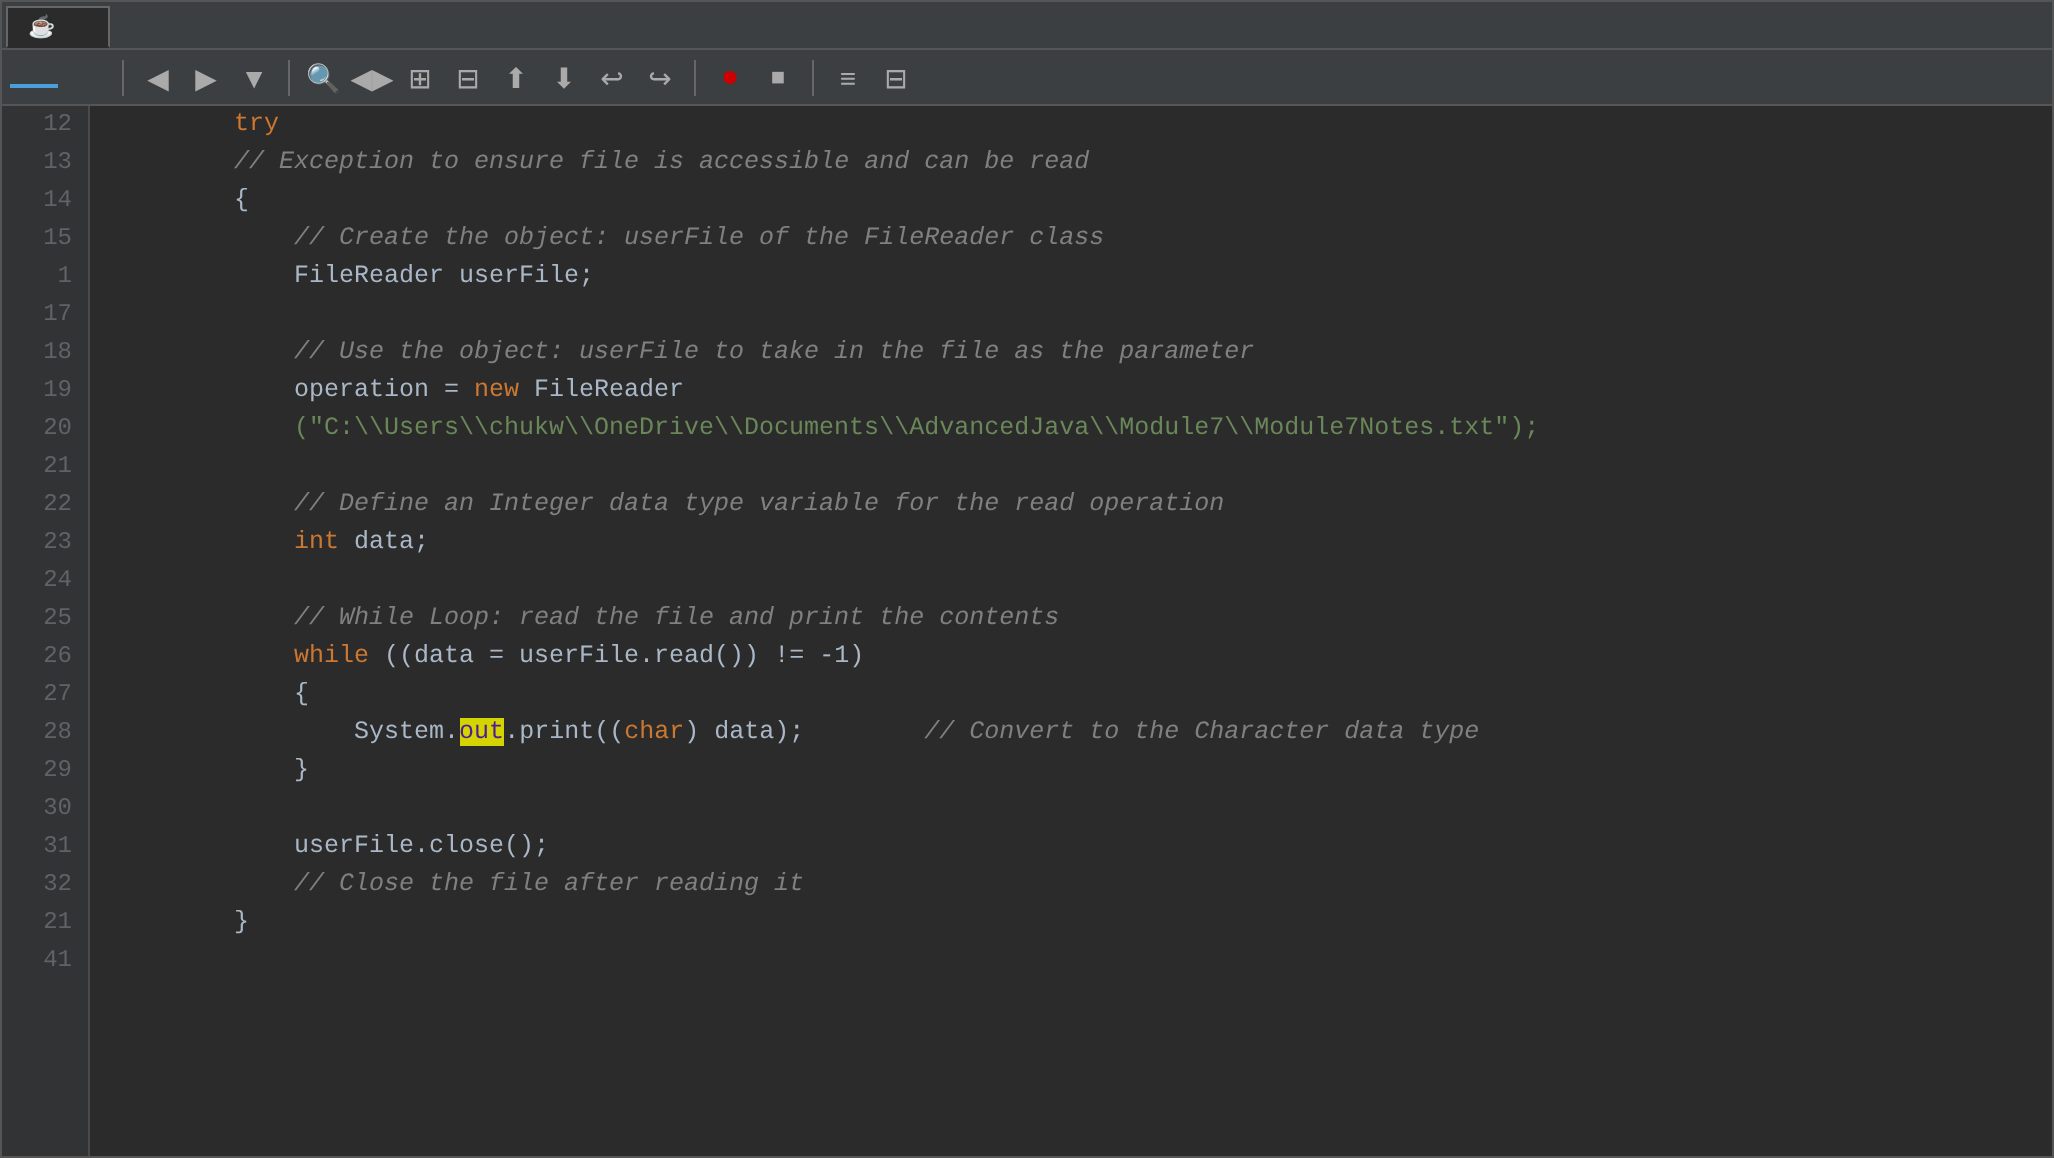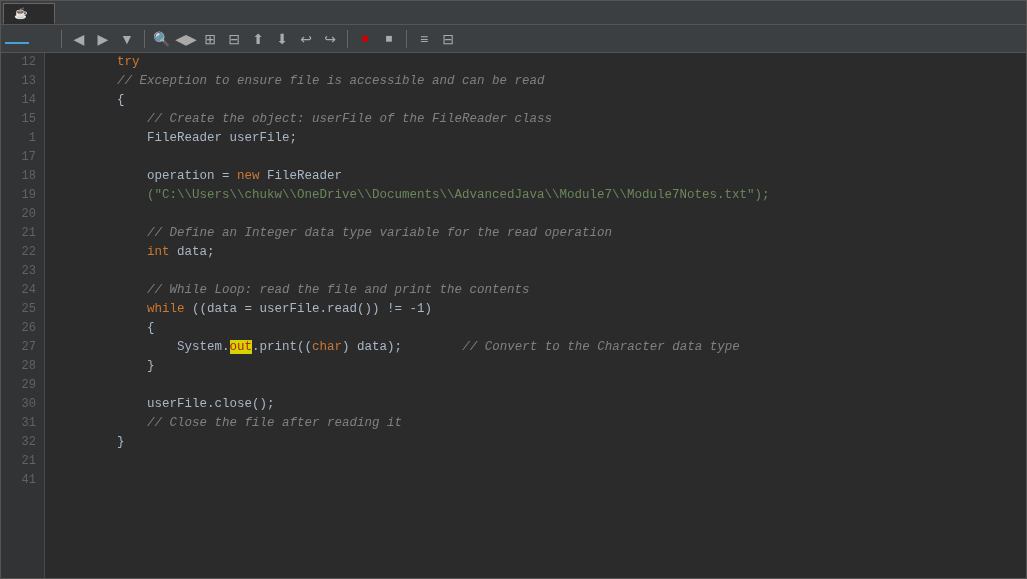--- a/index.html
+++ b/index.html
@@ -30,21 +30,21 @@
     
     .code-area { flex: 1; overflow: auto; padding: 0 0 0 12px; line-height: 19px; }
     .code-line { white-space: pre; line-height: 19px; font-size: 12.5px; color: #a9b7c6; }
 
     
     .kw { color: #cc7832; } 
     .cm { color: #808080; font-style: italic; } 
     .st { color: #6a8759; } 
     .cl { color: #a9b7c6; } 
     .nm { color: #a9b7c6; } 
-    .hl { background: #d4d400; color: #b91c1c; }
+    .hl { background: #d4d400; color: #4c1d95; }
   </style>
 </head>
 <body>
 
 <div class="window">
 
   <div class="tab-bar">
     <div class="tab active">
       <span style="color:#f0a030; font-size:11px;">☕</span>
       <span></span>
@@ -103,20 +103,21 @@
         <div class="line-num">21</div>
         <div class="line-num">41</div>
       </div>
     <div class="code-area" id="code-container">
         <div class="code-line"><span>        </span><span class="kw">try</span></div>
         <div class="code-line"><span>        </span><span class="cm">// Exception to ensure file is accessible and can be read</span></div>
         <div class="code-line"><span>        </span><span class="nm">{</span></div>
         <div class="code-line"><span>            </span><span class="cm">// Create the object: userFile of the FileReader class</span></div>
         <div class="code-line"><span>            </span><span class="cl">FileReader</span><span class="nm"> userFile;</span></div>
         <div class="code-line">&nbsp;</div>
+        <div class="code-line"><span>            </span><span class="cm">// Use the object: userFile to take in the file as the parameter</span></div>
         <div class="code-line"><span>            </span><span class="nm">operation = </span><span class="kw">new</span><span class="nm"> FileReader</span></div>
         <div class="code-line"><span>            </span><span class="st">("C:\\Users\\chukw\\OneDrive\\Documents\\AdvancedJava\\Module7\\Module7Notes.txt");</span></div>
         <div class="code-line">&nbsp;</div>
         <div class="code-line"><span>            </span><span class="cm">// Define an Integer data type variable for the read operation</span></div>
         <div class="code-line"><span>            </span><span class="kw">int</span><span class="nm"> data;</span></div>
         <div class="code-line">&nbsp;</div>
         <div class="code-line"><span>            </span><span class="cm">// While Loop: read the file and print the contents</span></div>
         <div class="code-line"><span>            </span><span class="kw">while</span><span class="nm"> ((data = userFile.read()) != -1)</span></div>
         <div class="code-line"><span>            </span><span class="nm">{</span></div>
         <div class="code-line"><span>                </span><span class="nm">System.</span><span class="hl">out</span><span class="nm">.print((</span><span class="kw">char</span><span class="nm">) data);        </span><span class="cm">// Convert to the Character data type</span></div>

